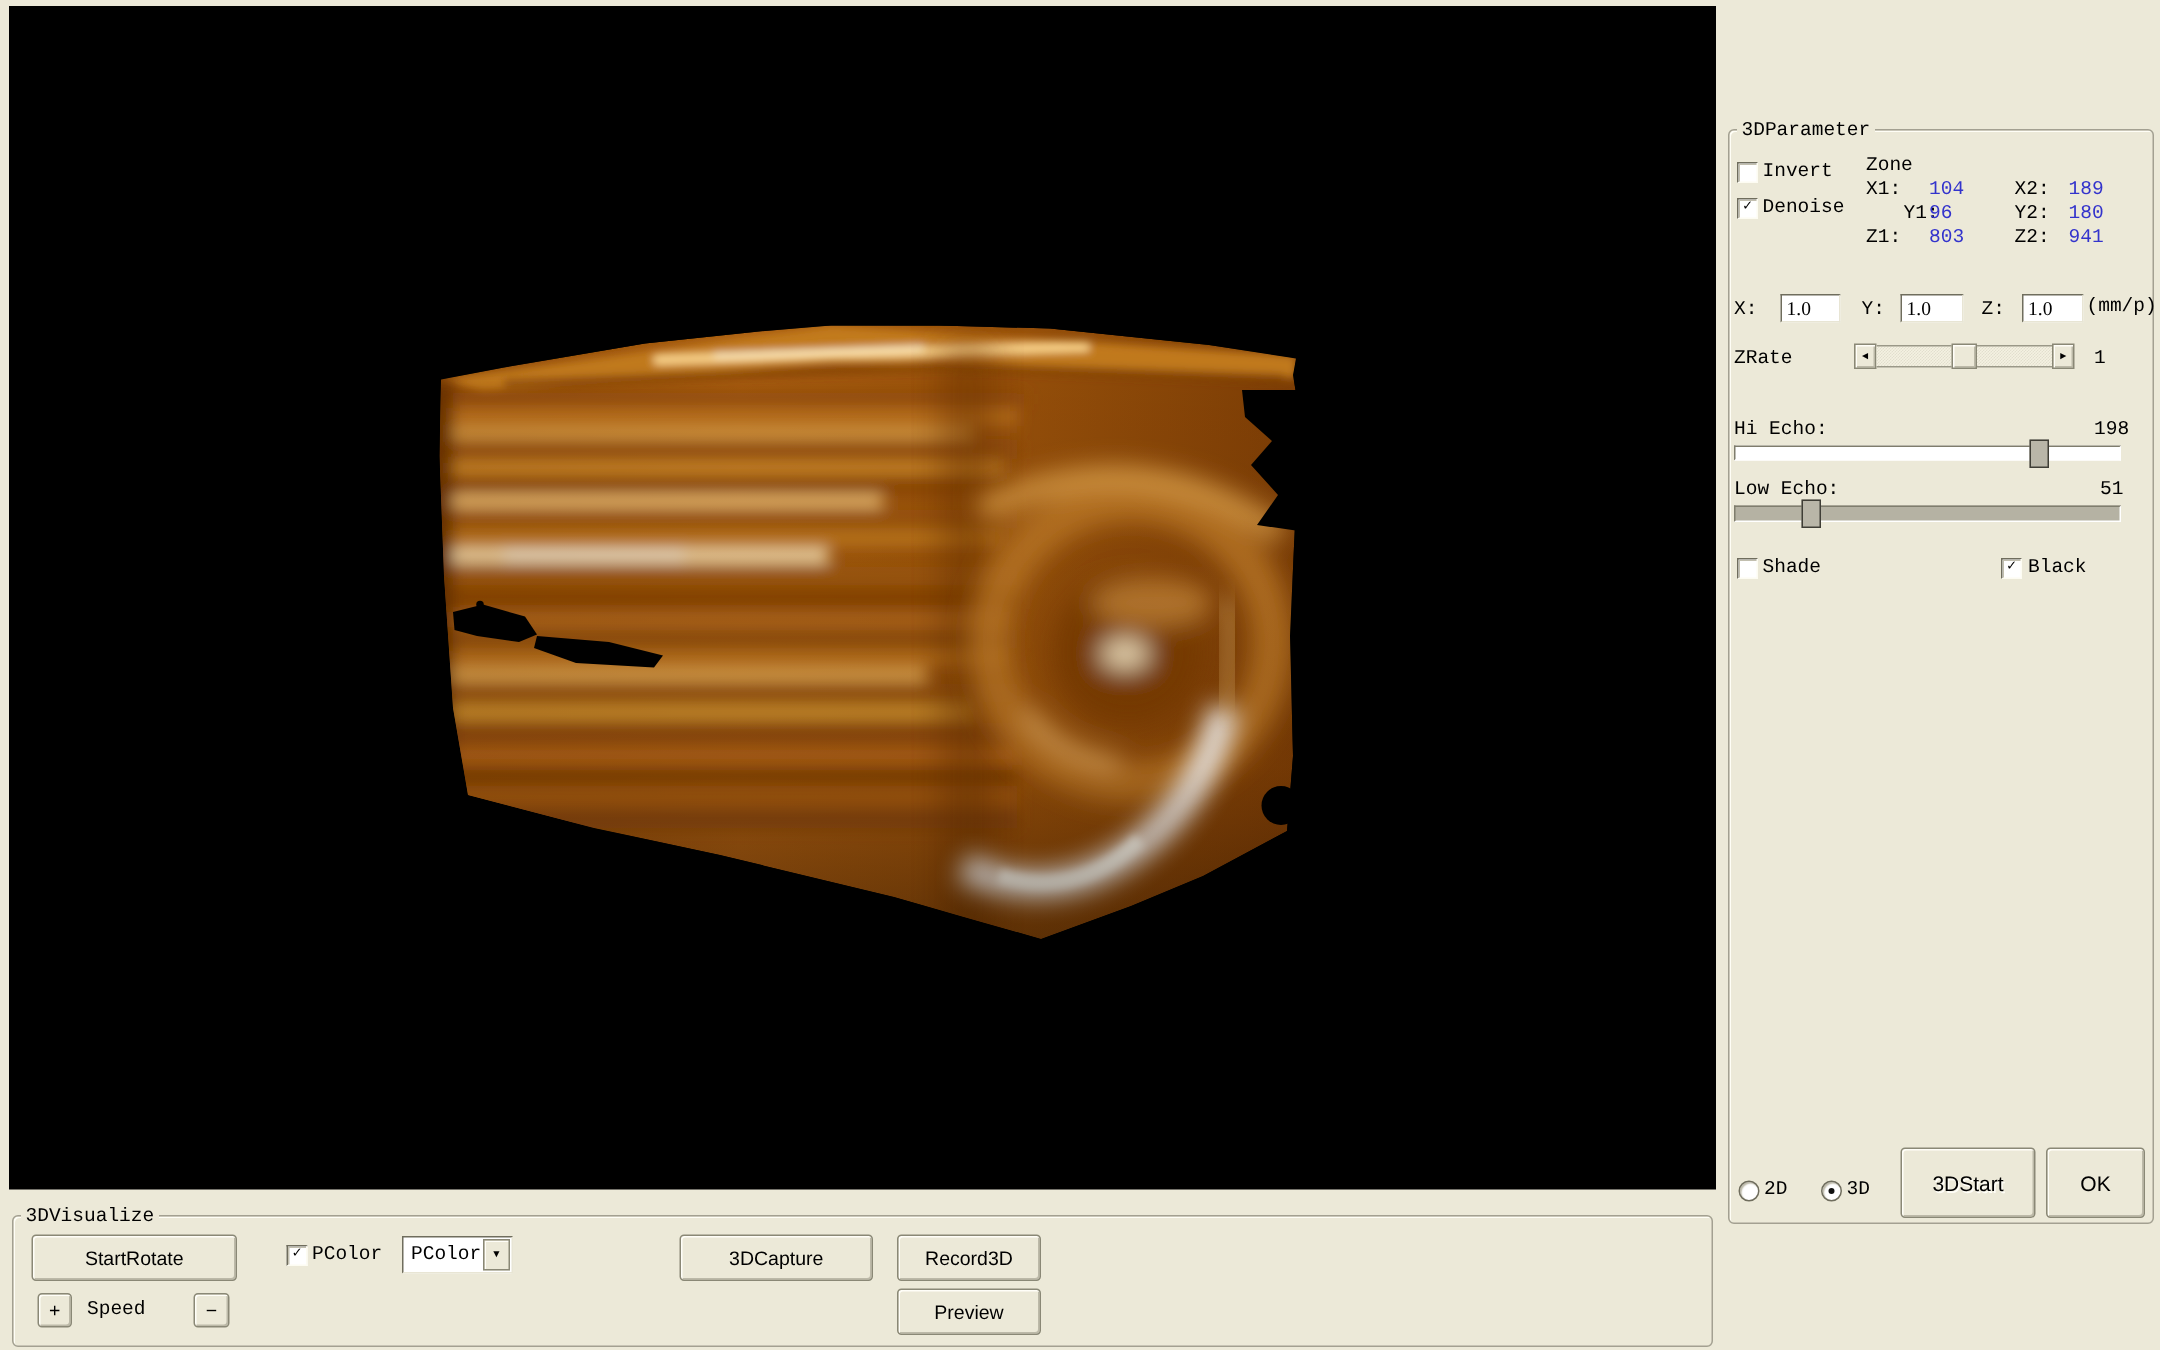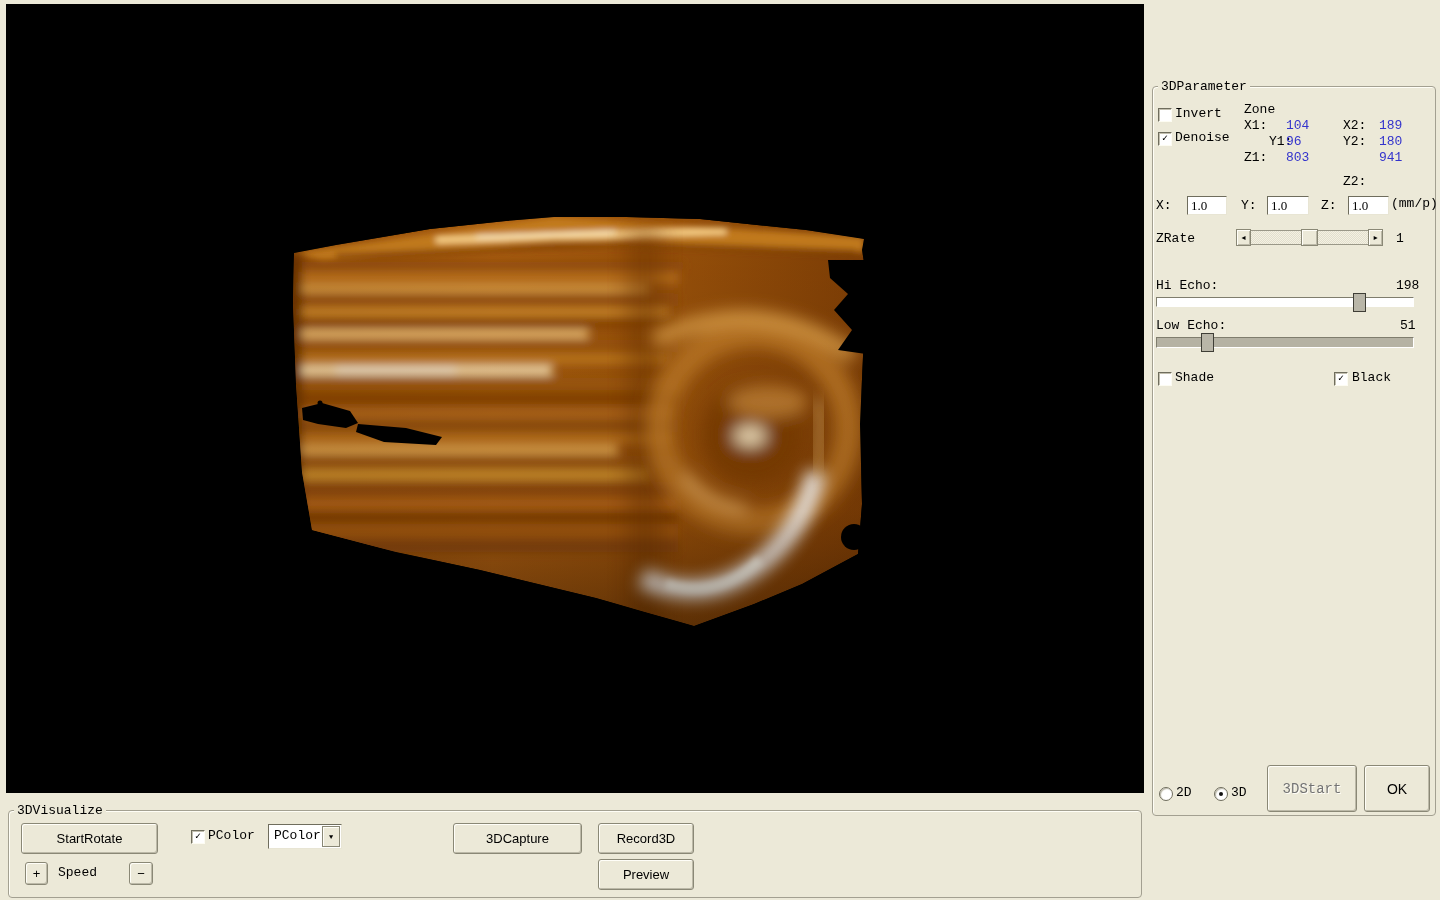--- a/index.html
+++ b/index.html
@@ -8,21 +8,21 @@
   .viewport{position:absolute;left:6px;top:4px;width:1138px;height:789px;background:#000;}
   .viewport svg{display:block;width:100%;height:100%;}
   .lbl{position:absolute;white-space:nowrap;line-height:14px;}
   .blue{color:#3333cc;}
   .gb{position:absolute;border:1px solid #a3a091;border-radius:4px;box-shadow:inset 1px 1px 0 #fffef6;}
   .gb-title{position:absolute;top:-8px;left:5px;background:#ece9d8;padding:0 3px;line-height:15px;white-space:nowrap;}
   .btn{position:absolute;display:flex;align-items:center;justify-content:center;background:#ece9d8;
        border:1px solid #8a8876;border-radius:3px;cursor:default;
        box-shadow:inset 1px 1px 0 #fffef8, inset -1px -1px 0 #bcb9a8;font-size:13px;}
   .btn.big{font-size:14px;}
-  .btn.disabled{color:#737373;text-shadow:1px 1px 0 #fffef8;font-family:Liberation Mono, monospace;}
+  .btn.disabled{color:#000000;text-shadow:1px 1px 0 #fffef8;}
   .cb{position:absolute;width:12px;height:12px;background:#fff;border:1px solid;
       border-color:#6f6d5d #fdfcf2 #fdfcf2 #6f6d5d;box-shadow:inset 1px 1px 0 #c2bfaf;
       display:flex;align-items:center;justify-content:center;font-size:10px;font-weight:bold;line-height:1;}
   .radio{position:absolute;width:12px;height:12px;border-radius:50%;background:#fff;border:1px solid #6f6d5d;
       box-shadow:inset 1px 1px 1px #bcb9a8;display:flex;align-items:center;justify-content:center;}
   .radio .dot{width:4px;height:4px;border-radius:50%;background:#111;}
   .tb{position:absolute;background:#fff;border:1px solid;border-color:#6f6d5d #e8e5d4 #e8e5d4 #6f6d5d;
       font-family:Liberation Serif, serif;font-size:13px;padding:1px 3px;box-sizing:border-box;outline:none;}
   .track{position:absolute;border:1px solid;border-color:#7f7d6d #ffffff #ffffff #7f7d6d;}
   .track.white{background:#fff;}
@@ -170,21 +170,21 @@
     <span class="lbl" style="left:91px;top:32px;">X1:</span>
     <span class="lbl blue" style="left:133px;top:32px;">104</span>
     <span class="lbl" style="left:190px;top:32px;">X2:</span>
     <span class="lbl blue" style="left:226px;top:32px;">189</span>
     <span class="lbl" style="left:91px;top:48px;margin-left:25px;">Y1:</span>
     <span class="lbl blue" style="left:133px;top:48px;">96</span>
     <span class="lbl" style="left:190px;top:48px;">Y2:</span>
     <span class="lbl blue" style="left:226px;top:48px;">180</span>
     <span class="lbl" style="left:91px;top:64px;">Z1:</span>
     <span class="lbl blue" style="left:133px;top:64px;">803</span>
-    <span class="lbl" style="left:190px;top:64px;margin-top:24px;">Z2:</span>
+    <span class="lbl" style="left:190px;top:64px;">Z2:</span>
     <span class="lbl blue" style="left:226px;top:64px;">941</span>
 
     <span class="lbl" style="left:3px;top:112px;">X:</span>
     <input class="tb" style="left: 34px; top: 109px; width: 40px; height: 19px;" value="1.0">
     <span class="lbl" style="left:88px;top:112px;">Y:</span>
     <input class="tb" style="left: 114px; top: 109px; width: 42px; height: 19px;" value="1.0">
     <span class="lbl" style="left:168px;top:112px;">Z:</span>
     <input class="tb" style="left: 195px; top: 109px; width: 41px; height: 19px;" value="1.0">
     <span class="lbl" style="left:238px;top:110px;">(mm/p)</span>
 

